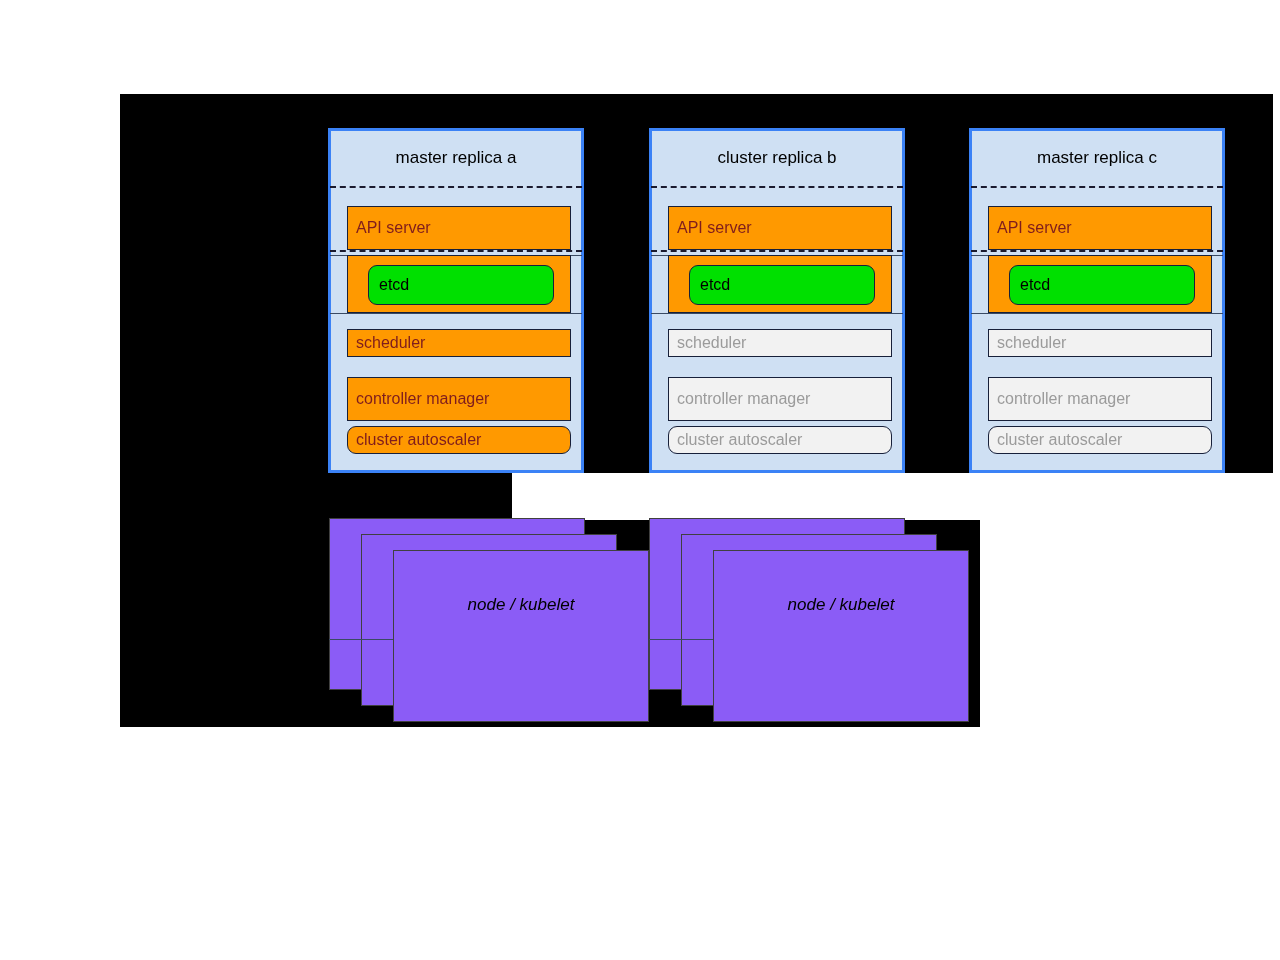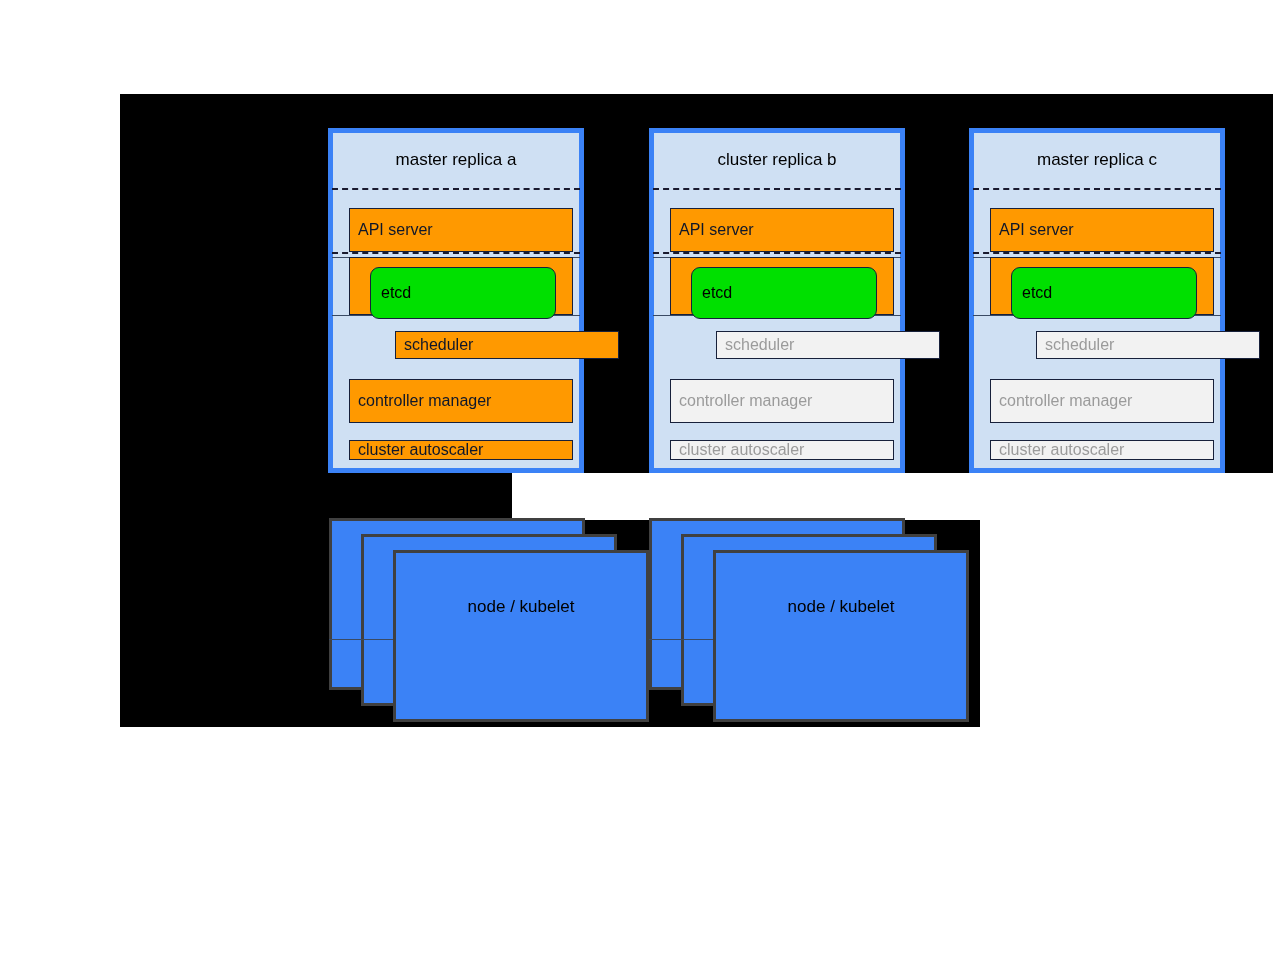--- a/index.html
+++ b/index.html
@@ -31,21 +31,21 @@
   #backdrop-bottom{ left: 120px; top: 473px; width: 392px;  height: 254px; }
   #backdrop-lower { left: 120px; top: 520px; width: 860px;  height: 207px; }
 
   
   .master-col {
     position: absolute;
     top: 128px;
     width: 256px;
     height: 345px;
     background: #cfe0f3;
-    border: 5px solid #3b82f6;
+    border: 3px solid #3b82f6;
     box-sizing: border-box;
   }
   #master-col-a { left: 328px; }
   #master-col-b { left: 649px; }
   #master-col-c { left: 969px; padding-left: 16px; }
 
   .master-title {
     position: absolute;
     left: 0; top: 0;
     width: 100%;
@@ -83,35 +83,35 @@
     left: 16px;
     width: 224px;
     box-sizing: border-box;
     border: 1px solid #17203a;
     font-size: 16px;
     color: #000000;
     padding-left: 8px;
     display: flex;
     align-items: center;
   }
-  .comp.active   { background: #ff9900; color: #0f172a; }
+  .comp.active   { background: #ff9900; color: #7f1d1d; }
   .comp.inactive { background: #f2f2f2; color: #9b9b9b; }
 
   .comp-api   { top: 75px;  height: 44px; }
   .comp-etcdwrap { top: 124px; height: 58px; background: #ff9900; border: 1px solid #17203a; }
-  .comp-sched { top: 198px; height: 28px; margin-left: 46px; }
+  .comp-sched { top: 198px; height: 28px; }
   .comp-ctrl  { top: 246px; height: 44px; }
-  .comp-auto  { top: 307px; height: 20px; }
+  .comp-auto  { top: 295px; height: 28px; border-radius: 9px; }
 
   .etcd-pill {
     position: absolute;
     left: 20px;
     top: 9px;
     width: 186px;
-    height: 52px;
+    height: 40px;
     box-sizing: border-box;
     background: #00e000;
     border: 1px solid #17203a;
     border-radius: 9px;
     font-size: 16px;
     color: #000000;
     display: flex;
     align-items: center;
     padding-left: 10px;
   }
@@ -121,23 +121,24 @@
     position: absolute;
     top: 518px;
     width: 320px;
     height: 210px;
   }
   #node-stack-1 { left: 329px; }
   #node-stack-2 { left: 649px; }
 
   .node-card {
     position: absolute;
-    background: #3b82f6;
-    border: 3px solid #404040;
-    box-sizing: border-box;
+    background: #8b5cf6;
+    border: 1px solid #404040;
+    box-sizing: border-box;
+    font-style: italic;
   }
   .node-card-back {
     left: 0px;   top: 0px;   width: 256px; height: 172px;
   }
   .node-card-mid {
     left: 32px;  top: 16px;  width: 256px; height: 172px;
   }
   .node-card-front {
     left: 64px;  top: 32px;  width: 256px; height: 172px;
     display: flex;

